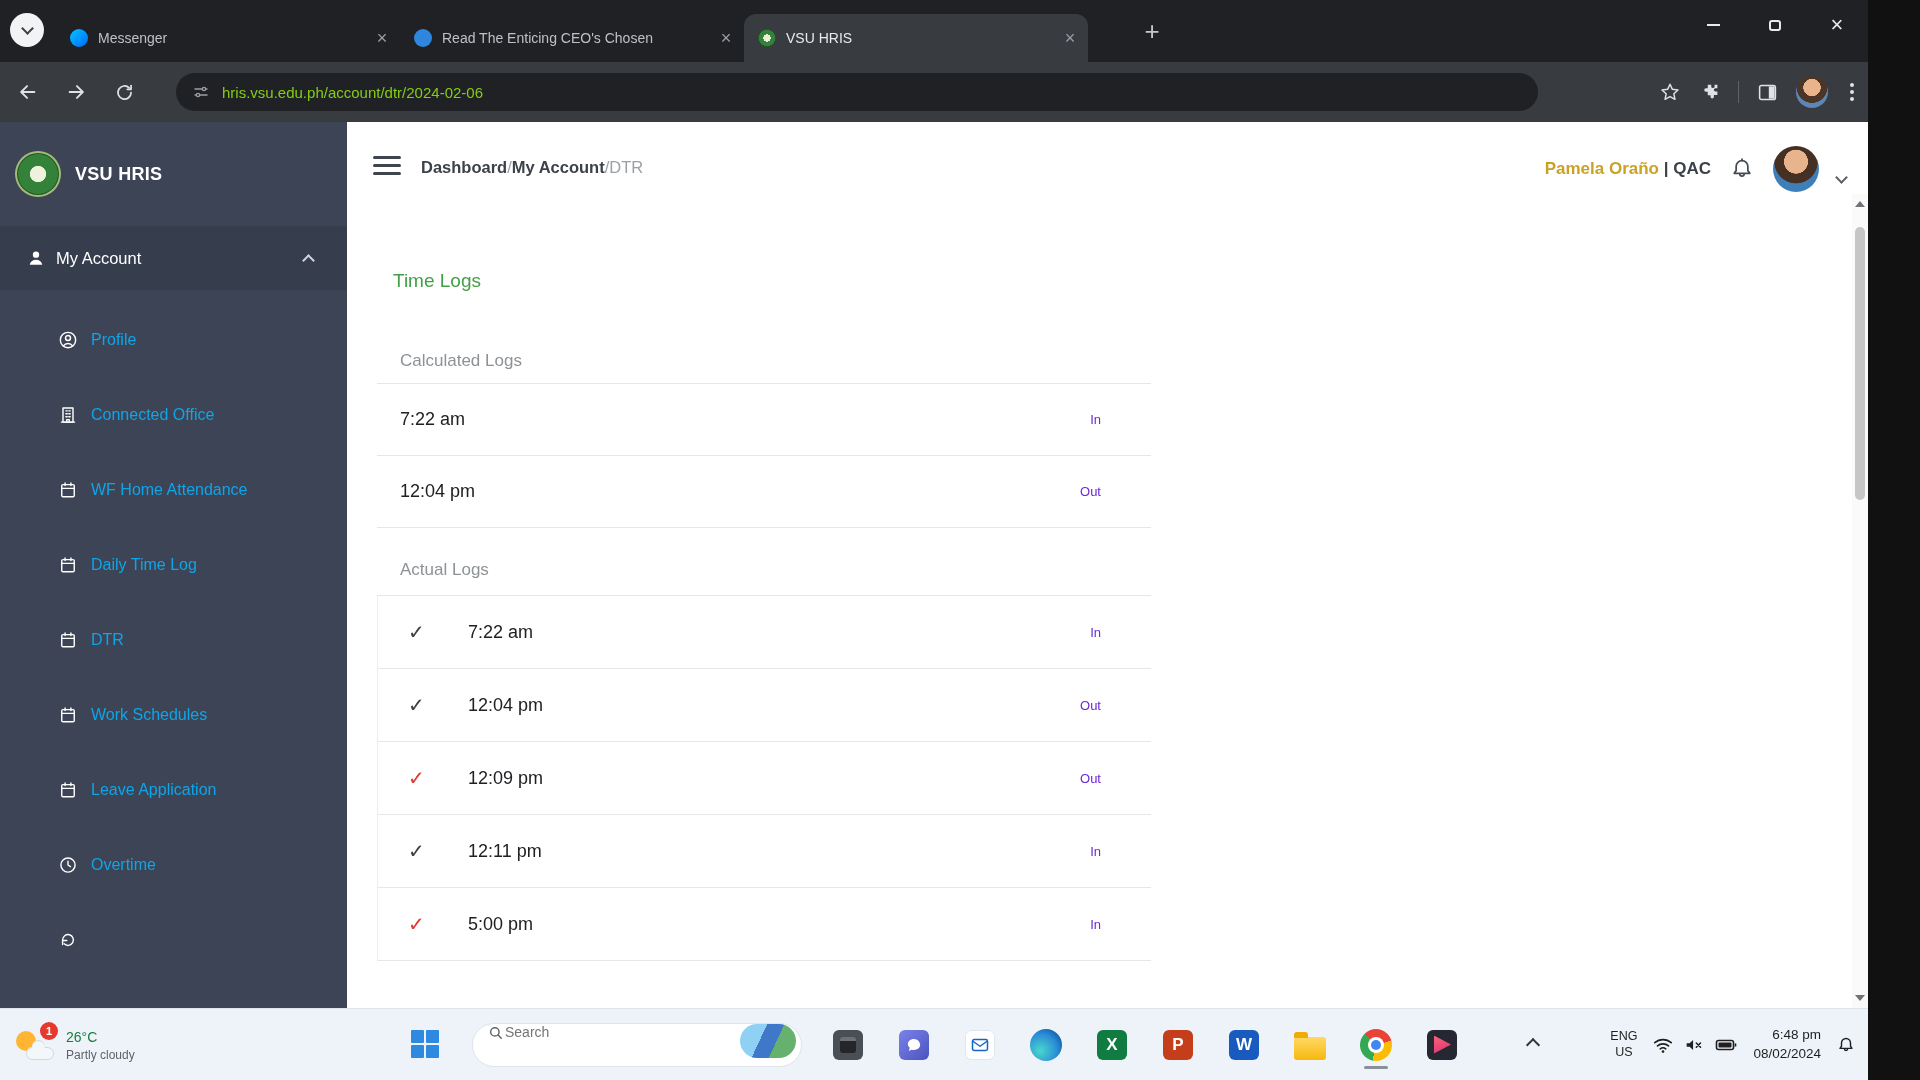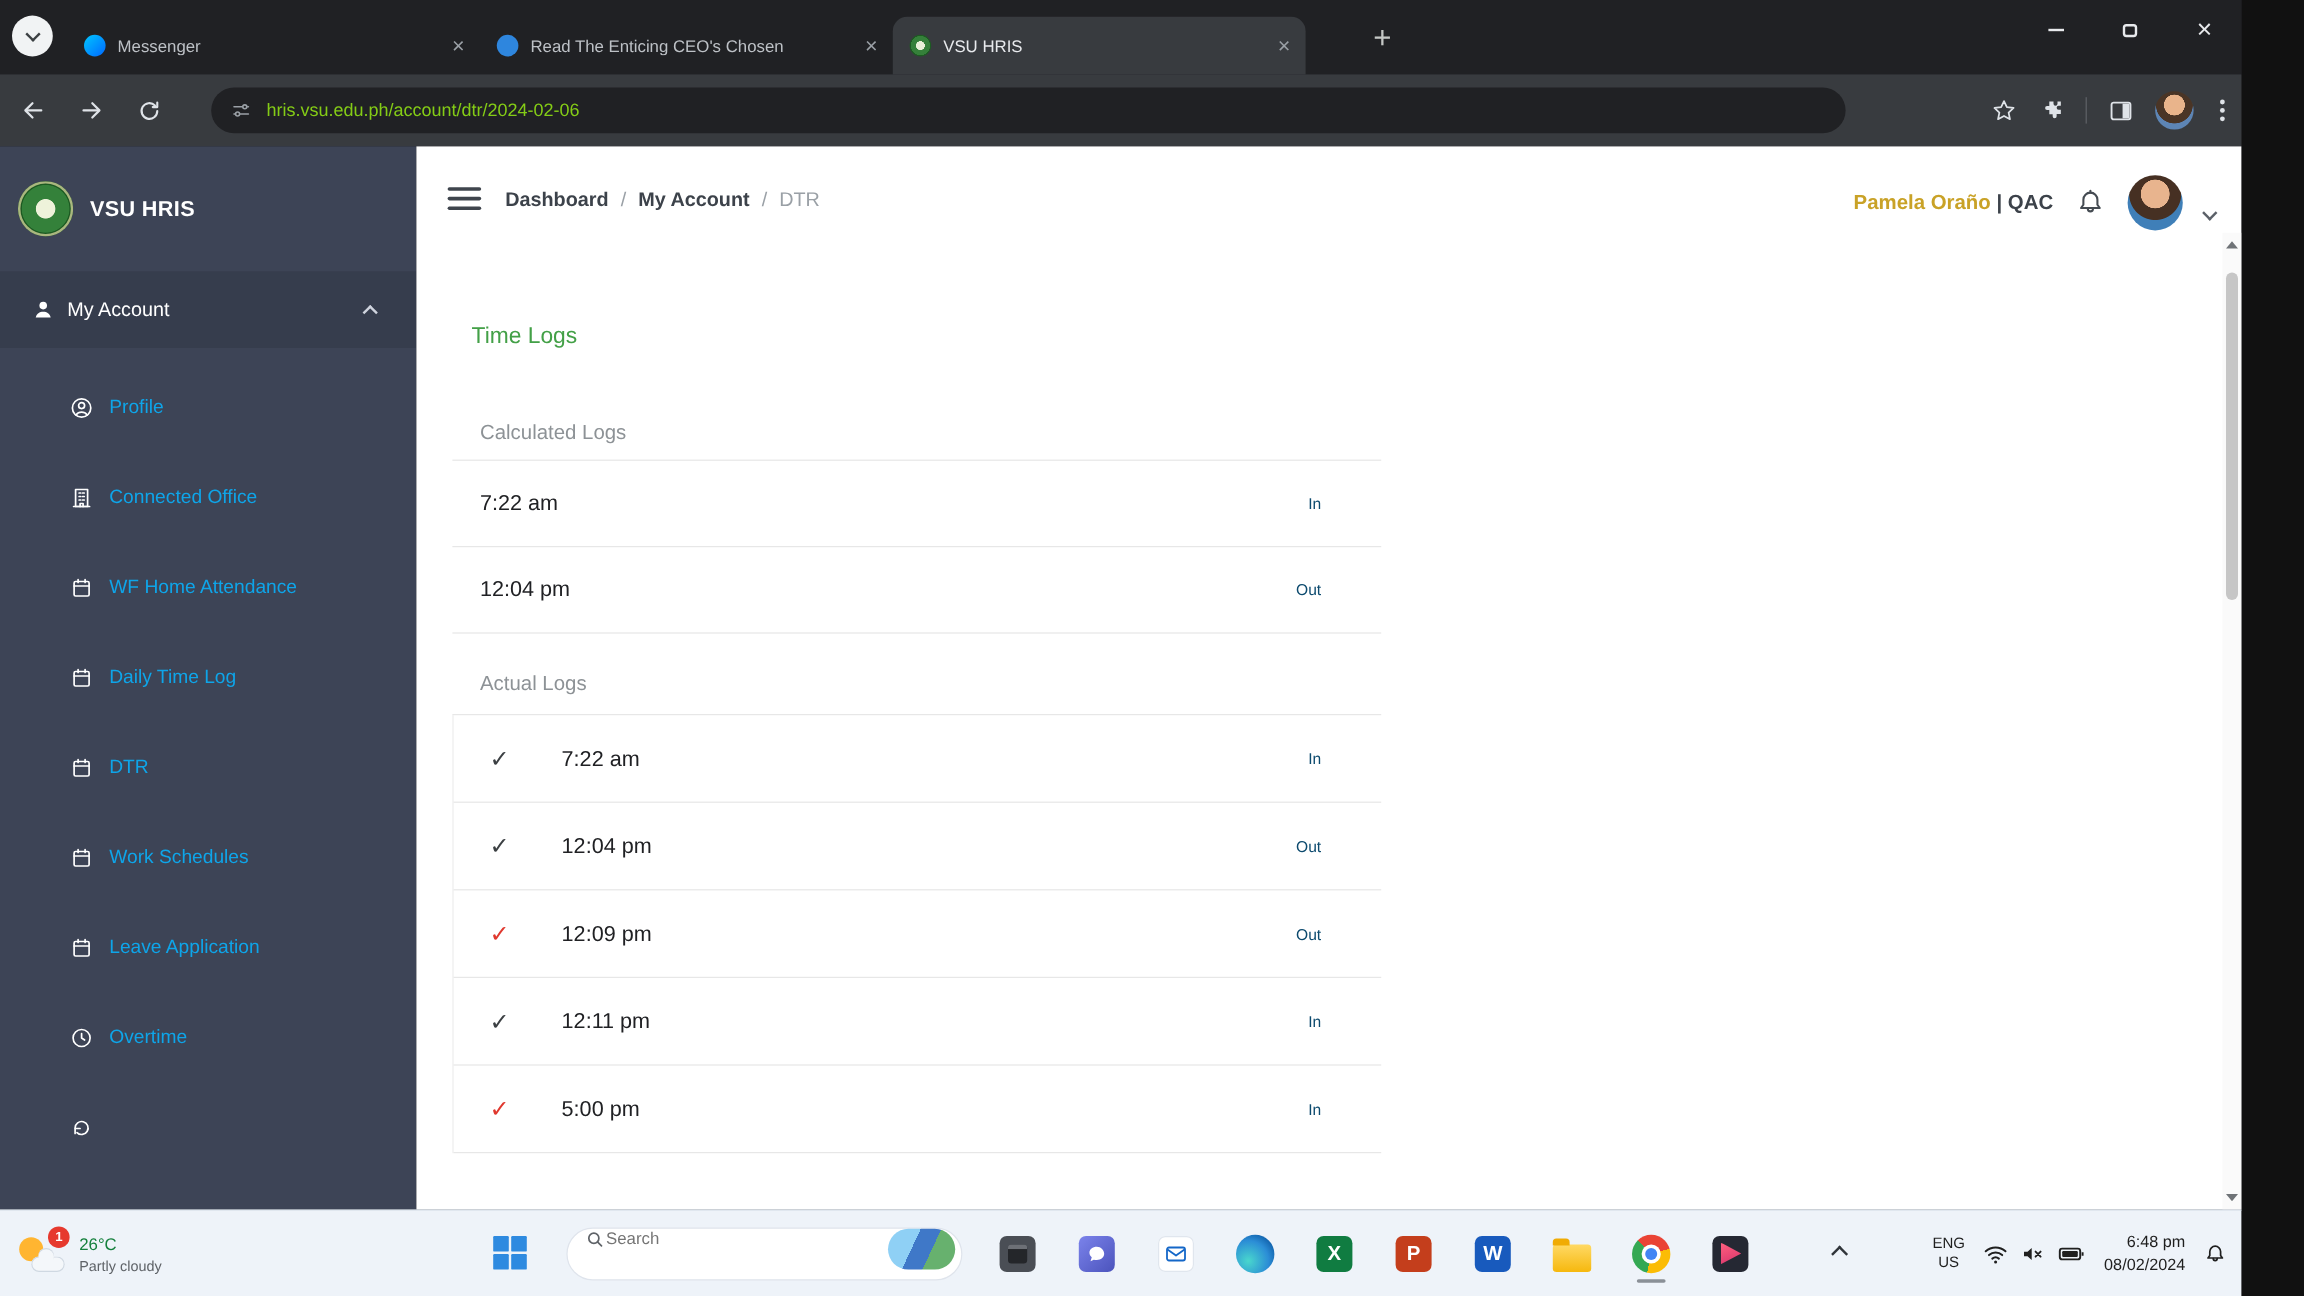--- a/index.html
+++ b/index.html
@@ -54,38 +54,38 @@
   .account-parent .label{font-size:16.5px;font-weight:500}
   .caret-up{position:absolute;right:34px;top:30px;width:9px;height:9px;border-left:2px solid #cfd4de;border-top:2px solid #cfd4de;transform:rotate(45deg)}
   .side-items{margin-top:12px}
   .side-item{height:75px;display:flex;align-items:center;padding-left:58px;gap:13px;font-size:16px;color:#0ea5e9;cursor:pointer}
   .side-item svg{flex:0 0 auto}
 
   
   .main{flex:1;background:#fff;position:relative;overflow:hidden}
   .hamburger{position:absolute;left:26px;top:34px;width:28px;display:flex;flex-direction:column;gap:5px;cursor:pointer}
   .hamburger span{height:3px;background:#3f454d;border-radius:2px}
-  .breadcrumb{position:absolute;left:74px;top:36px;display:flex;align-items:center;gap:10px;font-size:16.5px}
+  .breadcrumb{position:absolute;left:74px;top:36px;display:flex;align-items:center;gap:0;font-size:16.5px}
   .bc-link{color:#3c424a;font-weight:bold;cursor:pointer}
   .bc-sep{color:#9aa0a6}
   .bc-current{color:#9aa0a6}
   .user-area{position:absolute;right:22px;top:24px;display:flex;align-items:center;gap:18px}
   .user-name-line{font-size:17px;font-weight:bold;color:#3c424a;white-space:nowrap}
   .user-name{color:#c9a227}
   .page-avatar{width:46px;height:46px;border-radius:50%;background:radial-gradient(circle at 50% 34%,#e8b48e 0 31%,#463023 32% 56%,#3f7fb8 58%);cursor:pointer}
   .user-caret{width:9px;height:9px;border-right:2px solid #5b6068;border-bottom:2px solid #5b6068;transform:rotate(45deg);margin-top:16px;cursor:pointer}
   .timeline-row{position:absolute;top:80px;left:0;right:20px;height:20px}
   .tl-label{position:absolute;transform:translateX(-50%);font-size:12.5px;color:#6f7377;white-space:nowrap}
   .timelogs-title{position:absolute;left:46px;top:148px;font-size:19px;font-weight:500;color:#43a047}
   .logs-card{position:absolute;left:30px;top:216px;width:774px}
   .sec-head{display:flex;align-items:center;height:46px;padding-left:23px;font-size:17px;color:#8d9296;border-bottom:1px solid #e7e7e7}
   .sec-head.actual{margin-top:16px;height:52px}
   .clog-row{height:72px;display:flex;align-items:center;padding:0 50px 0 23px;border-bottom:1px solid #e7e7e7}
   .log-time{font-size:18px;color:#202124}
-  .log-dir{margin-left:auto;font-size:13px;color:#0c4a6e}
+  .log-dir{margin-left:auto;font-size:13px;color:#6d28d9}
   .alog-rows{border-left:1px solid #ededed}
   .alog-row{height:73px;display:flex;align-items:center;padding:0 50px 0 30px;border-bottom:1px solid #e7e7e7}
   .check{width:24px;margin-right:36px;font-family:"DejaVu Sans",sans-serif;font-size:20px;font-weight:bold;flex:0 0 auto}
   .check::before{content:"✓"}
   .check.dark{color:#3c4043}
   .check.red{color:#e0382e}
 
   
   .scrollbar{position:absolute;right:0;top:72px;bottom:0;width:16px;background:#fafafa}
   .sb-arrow{position:absolute;left:0;width:16px;height:16px;display:flex;align-items:center;justify-content:center;cursor:pointer}

